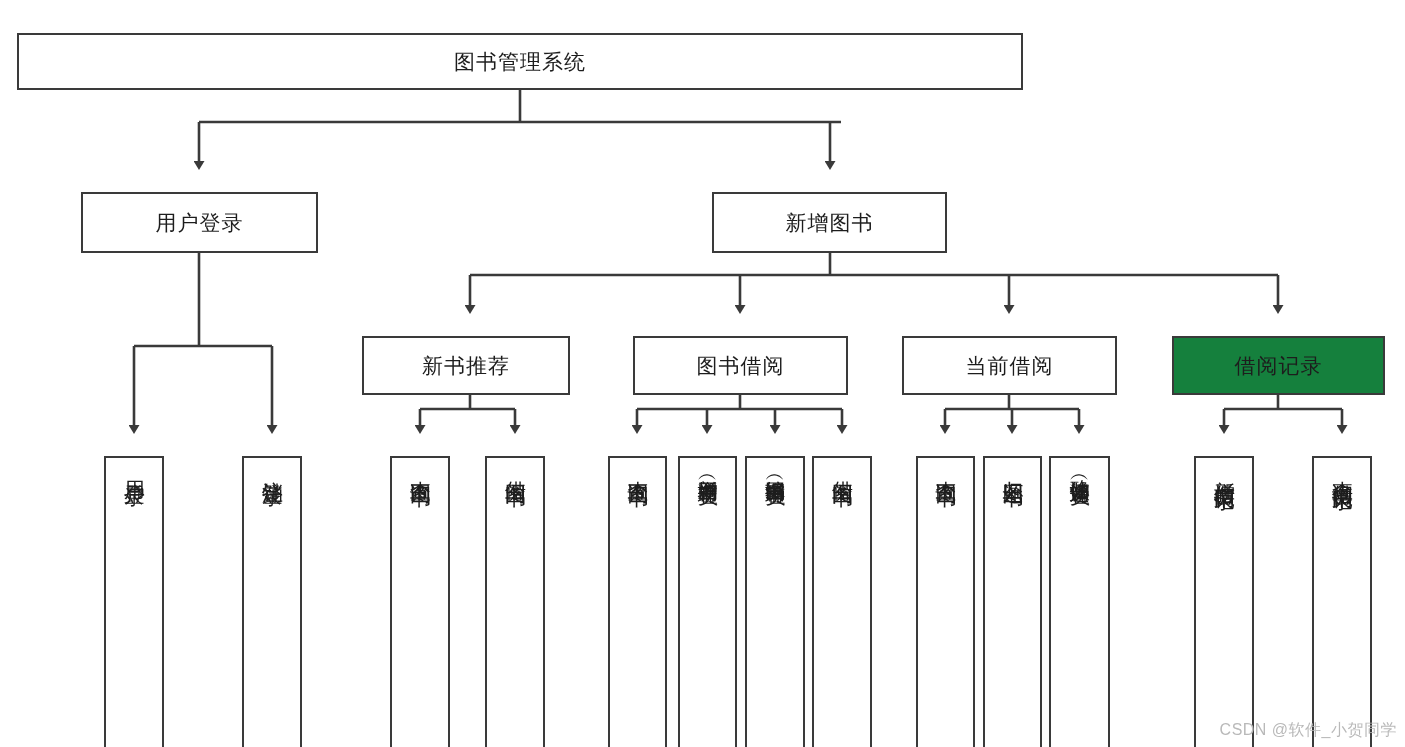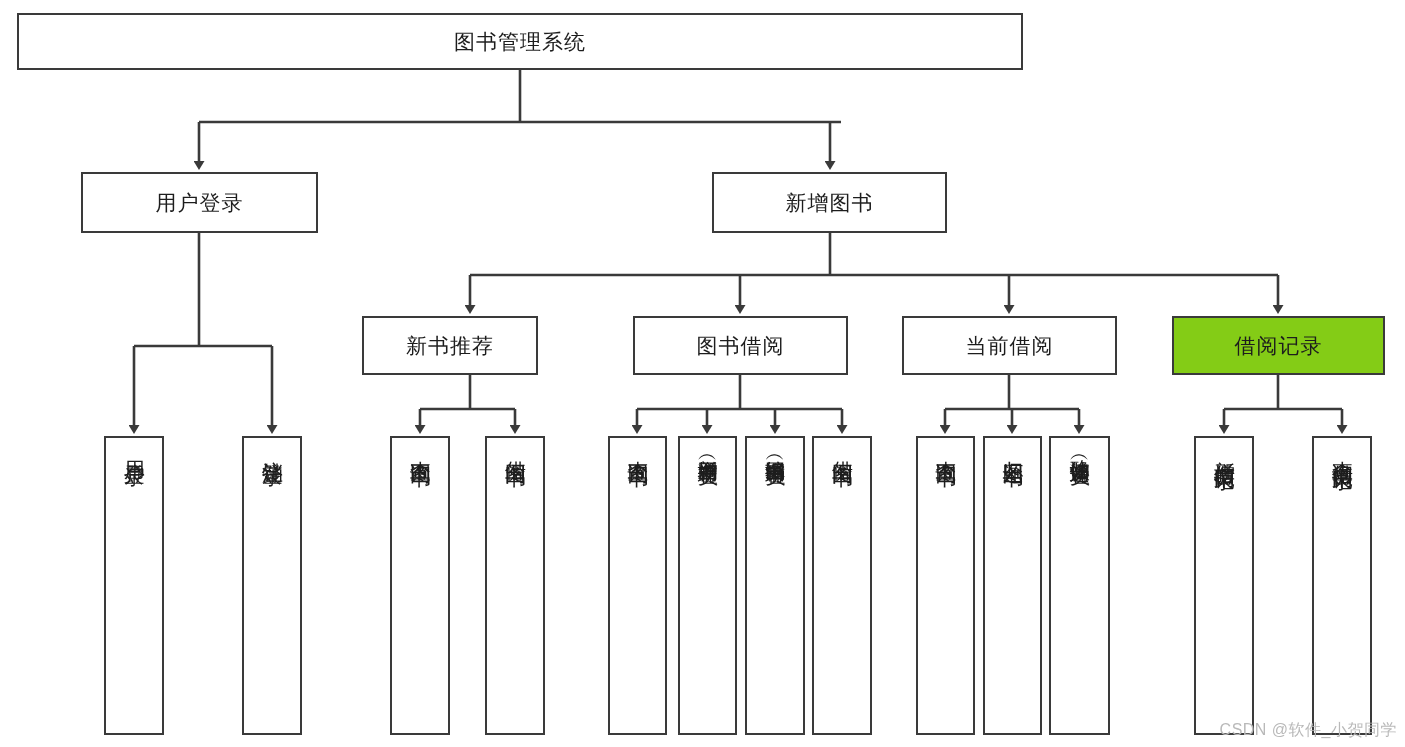--- a/index.html
+++ b/index.html
@@ -27,20 +27,21 @@
   }
   .node {
     position: absolute;
     box-sizing: border-box;
     background: #ffffff;
     border: 2px solid #3a3a3a;
     display: flex;
     align-items: center;
     justify-content: center;
     color: #1d1d1d;
+    margin-top: 20px;
   }
   .node.horiz .lbl {
     writing-mode: horizontal-tb;
     font-size: 21px;
     line-height: 1.1;
     letter-spacing: 1px;
     white-space: nowrap;
   }
   .node.vert {
     align-items: flex-start;
@@ -141,30 +142,30 @@
     <span class="lbl">图书管理系统</span>
   </div>
 
   <div class="node horiz" style="left: 81px; top: 172px; width: 237px; height: 61px; border-color: rgb(58, 58, 58); background: rgb(255, 255, 255); color: rgb(29, 29, 29);">
     <span class="lbl">用户登录</span>
   </div>
   <div class="node horiz" style="left: 712px; top: 172px; width: 235px; height: 61px; border-color: rgb(58, 58, 58); background: rgb(255, 255, 255); color: rgb(29, 29, 29);">
     <span class="lbl">新增图书</span>
   </div>
 
-  <div class="node horiz" style="left: 362px; top: 316px; width: 176px; height: 59px; border-color: rgb(58, 58, 58); background: rgb(255, 255, 255); color: rgb(29, 29, 29);">
+  <div class="node horiz" style="left: 362px; top: 316px; width: 208px; height: 59px; border-color: rgb(58, 58, 58); background: rgb(255, 255, 255); color: rgb(29, 29, 29);">
     <span class="lbl">新书推荐</span>
   </div>
   <div class="node horiz" style="left: 902px; top: 316px; width: 215px; height: 59px; border-color: rgb(58, 58, 58); background: rgb(255, 255, 255); color: rgb(29, 29, 29);">
     <span class="lbl">当前借阅</span>
   </div>
   <div class="node horiz" style="left: 633px; top: 316px; width: 215px; height: 59px; border-color: rgb(58, 58, 58); background: rgb(255, 255, 255); color: rgb(29, 29, 29);">
     <span class="lbl">图书借阅</span>
   </div>
-  <div class="node horiz" style="left: 1172px; top: 316px; width: 213px; height: 59px; border-color: rgb(58, 58, 58); background: #84cc16; color: rgb(29, 29, 29);">
+  <div class="node horiz" style="left: 1172px; top: 316px; width: 213px; height: 59px; border-color: rgb(58, 58, 58); background: #15803d; color: rgb(29, 29, 29);">
     <span class="lbl">借阅记录</span>
   </div>
 
   <div class="node vert" style="left: 104px; top: 436px; width: 60px; height: 299px; border-color: rgb(58, 58, 58); background: rgb(255, 255, 255); color: rgb(29, 29, 29);">
     <span class="lbl">用户登录</span>
   </div>
   <div class="node vert" style="left: 242px; top: 436px; width: 60px; height: 299px; border-color: rgb(58, 58, 58); background: rgb(255, 255, 255); color: rgb(29, 29, 29);">
     <span class="lbl">注销登录</span>
   </div>
   <div class="node vert" style="left: 390px; top: 436px; width: 60px; height: 299px; border-color: rgb(58, 58, 58); background: rgb(255, 255, 255); color: rgb(29, 29, 29);">

